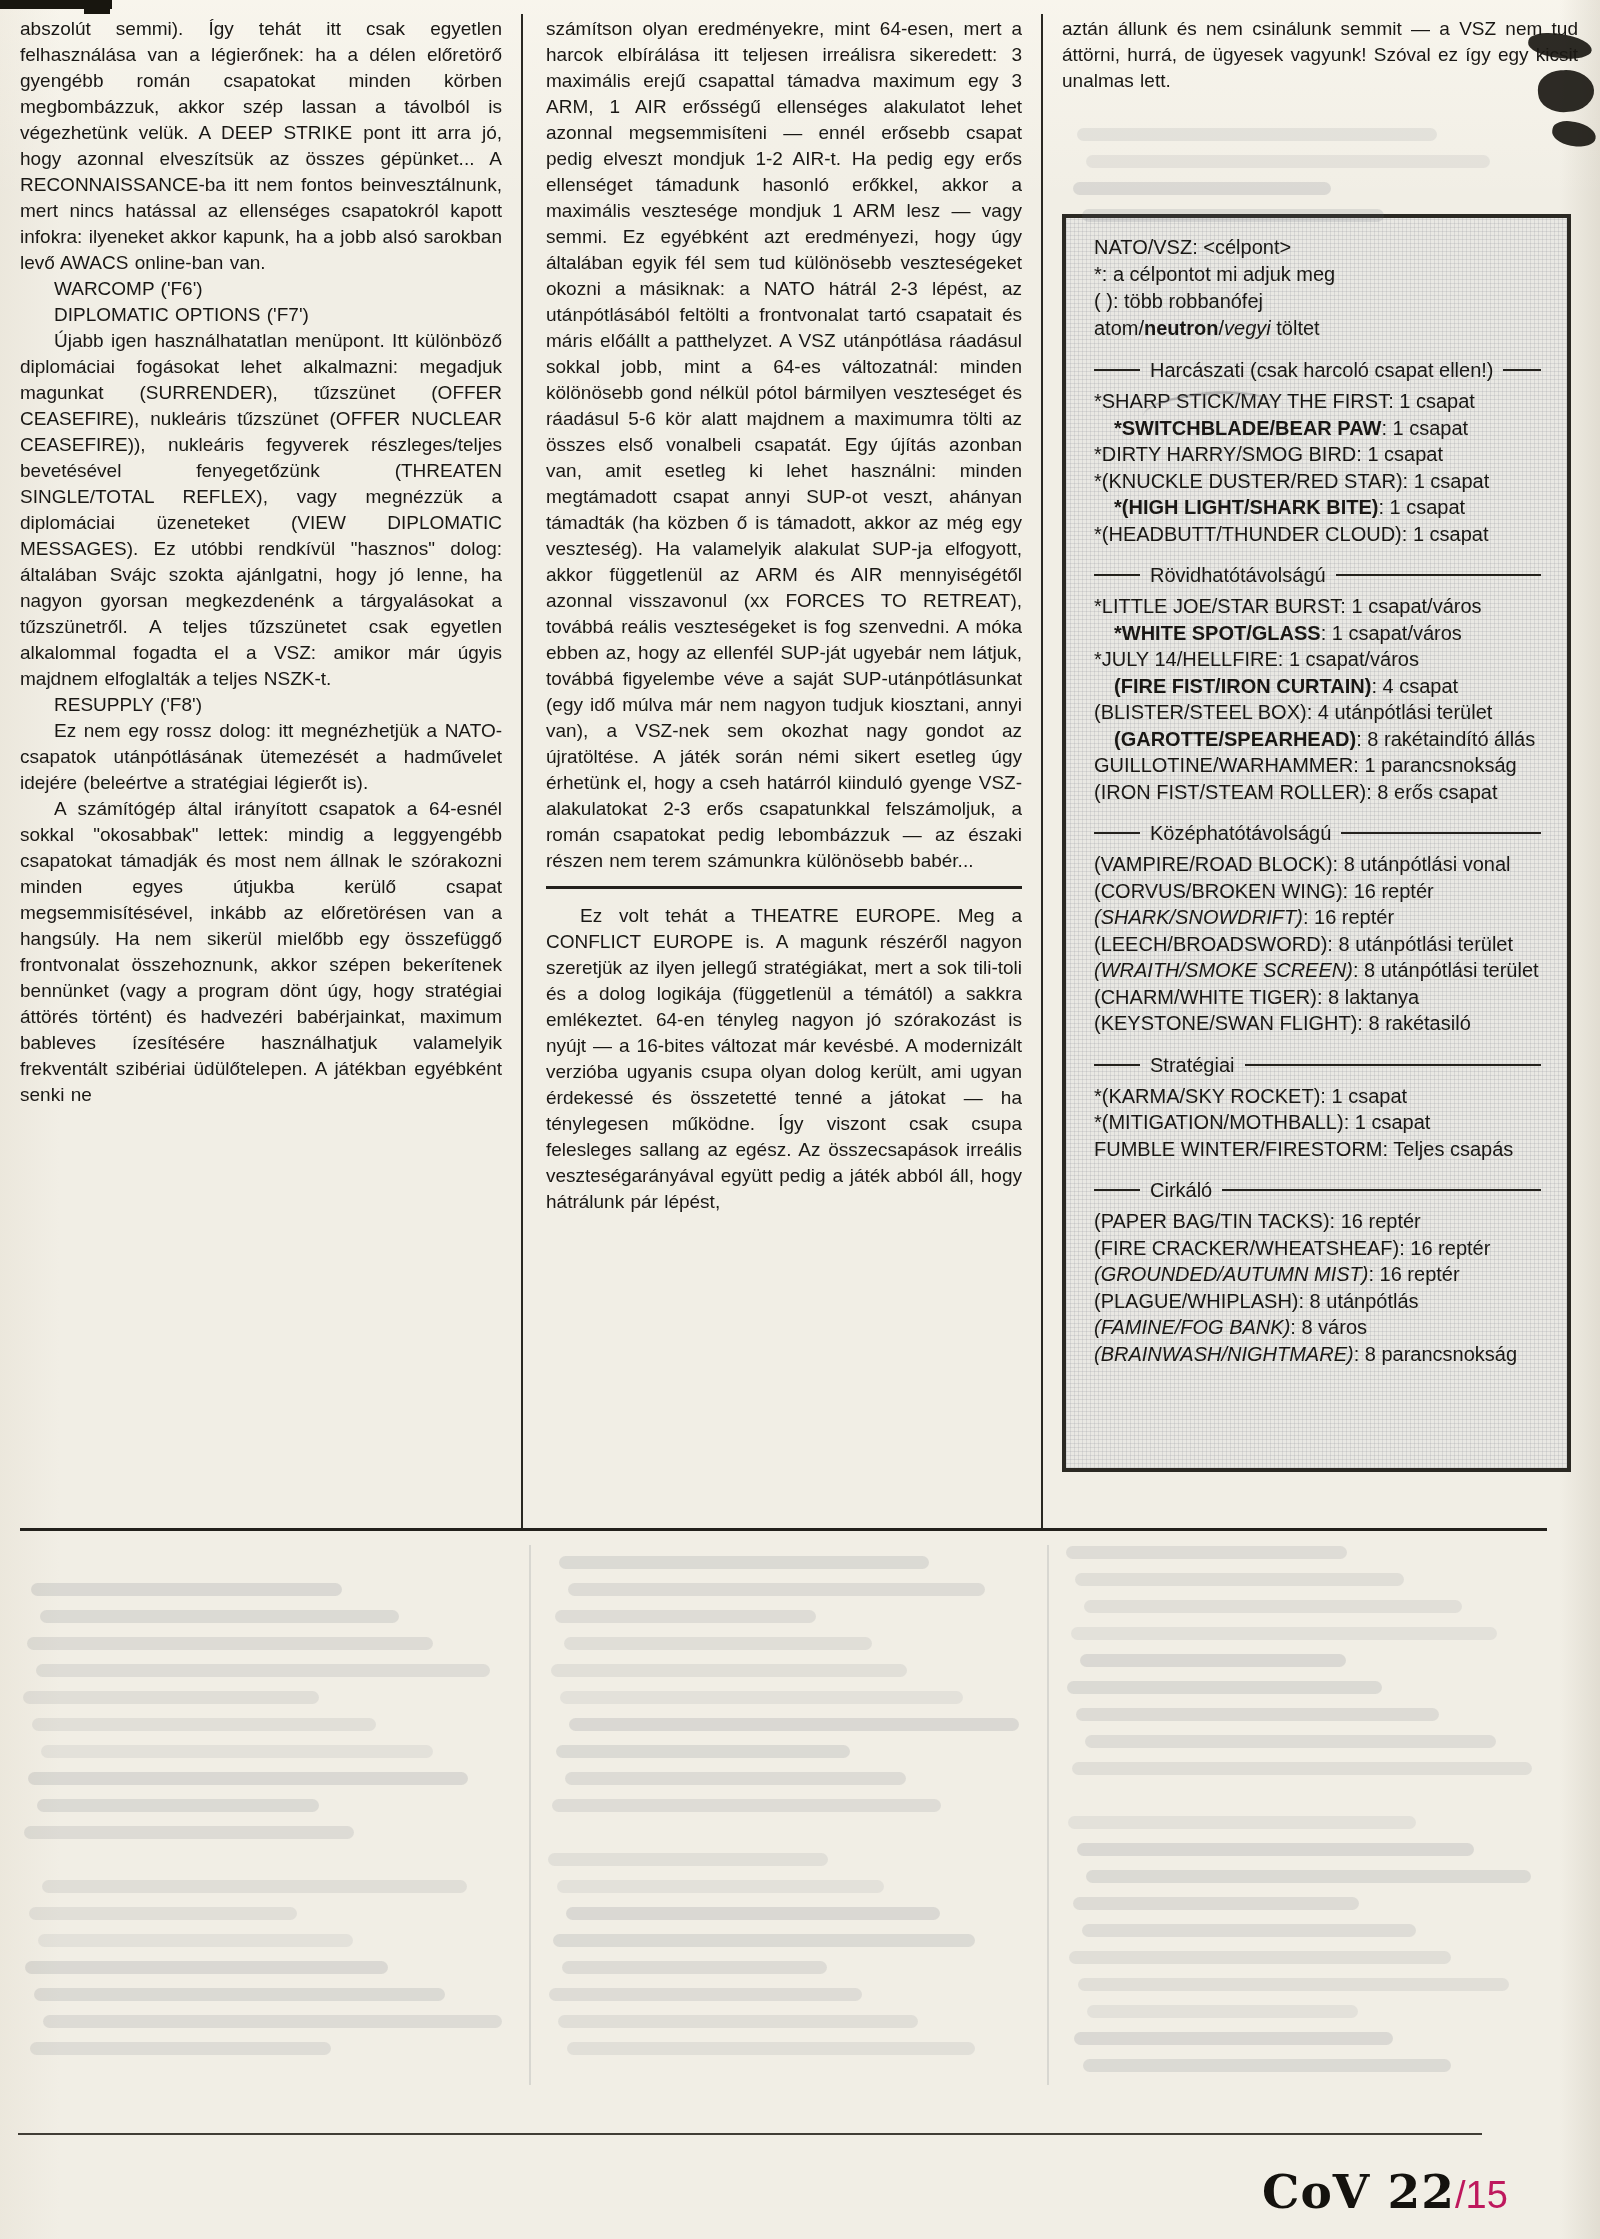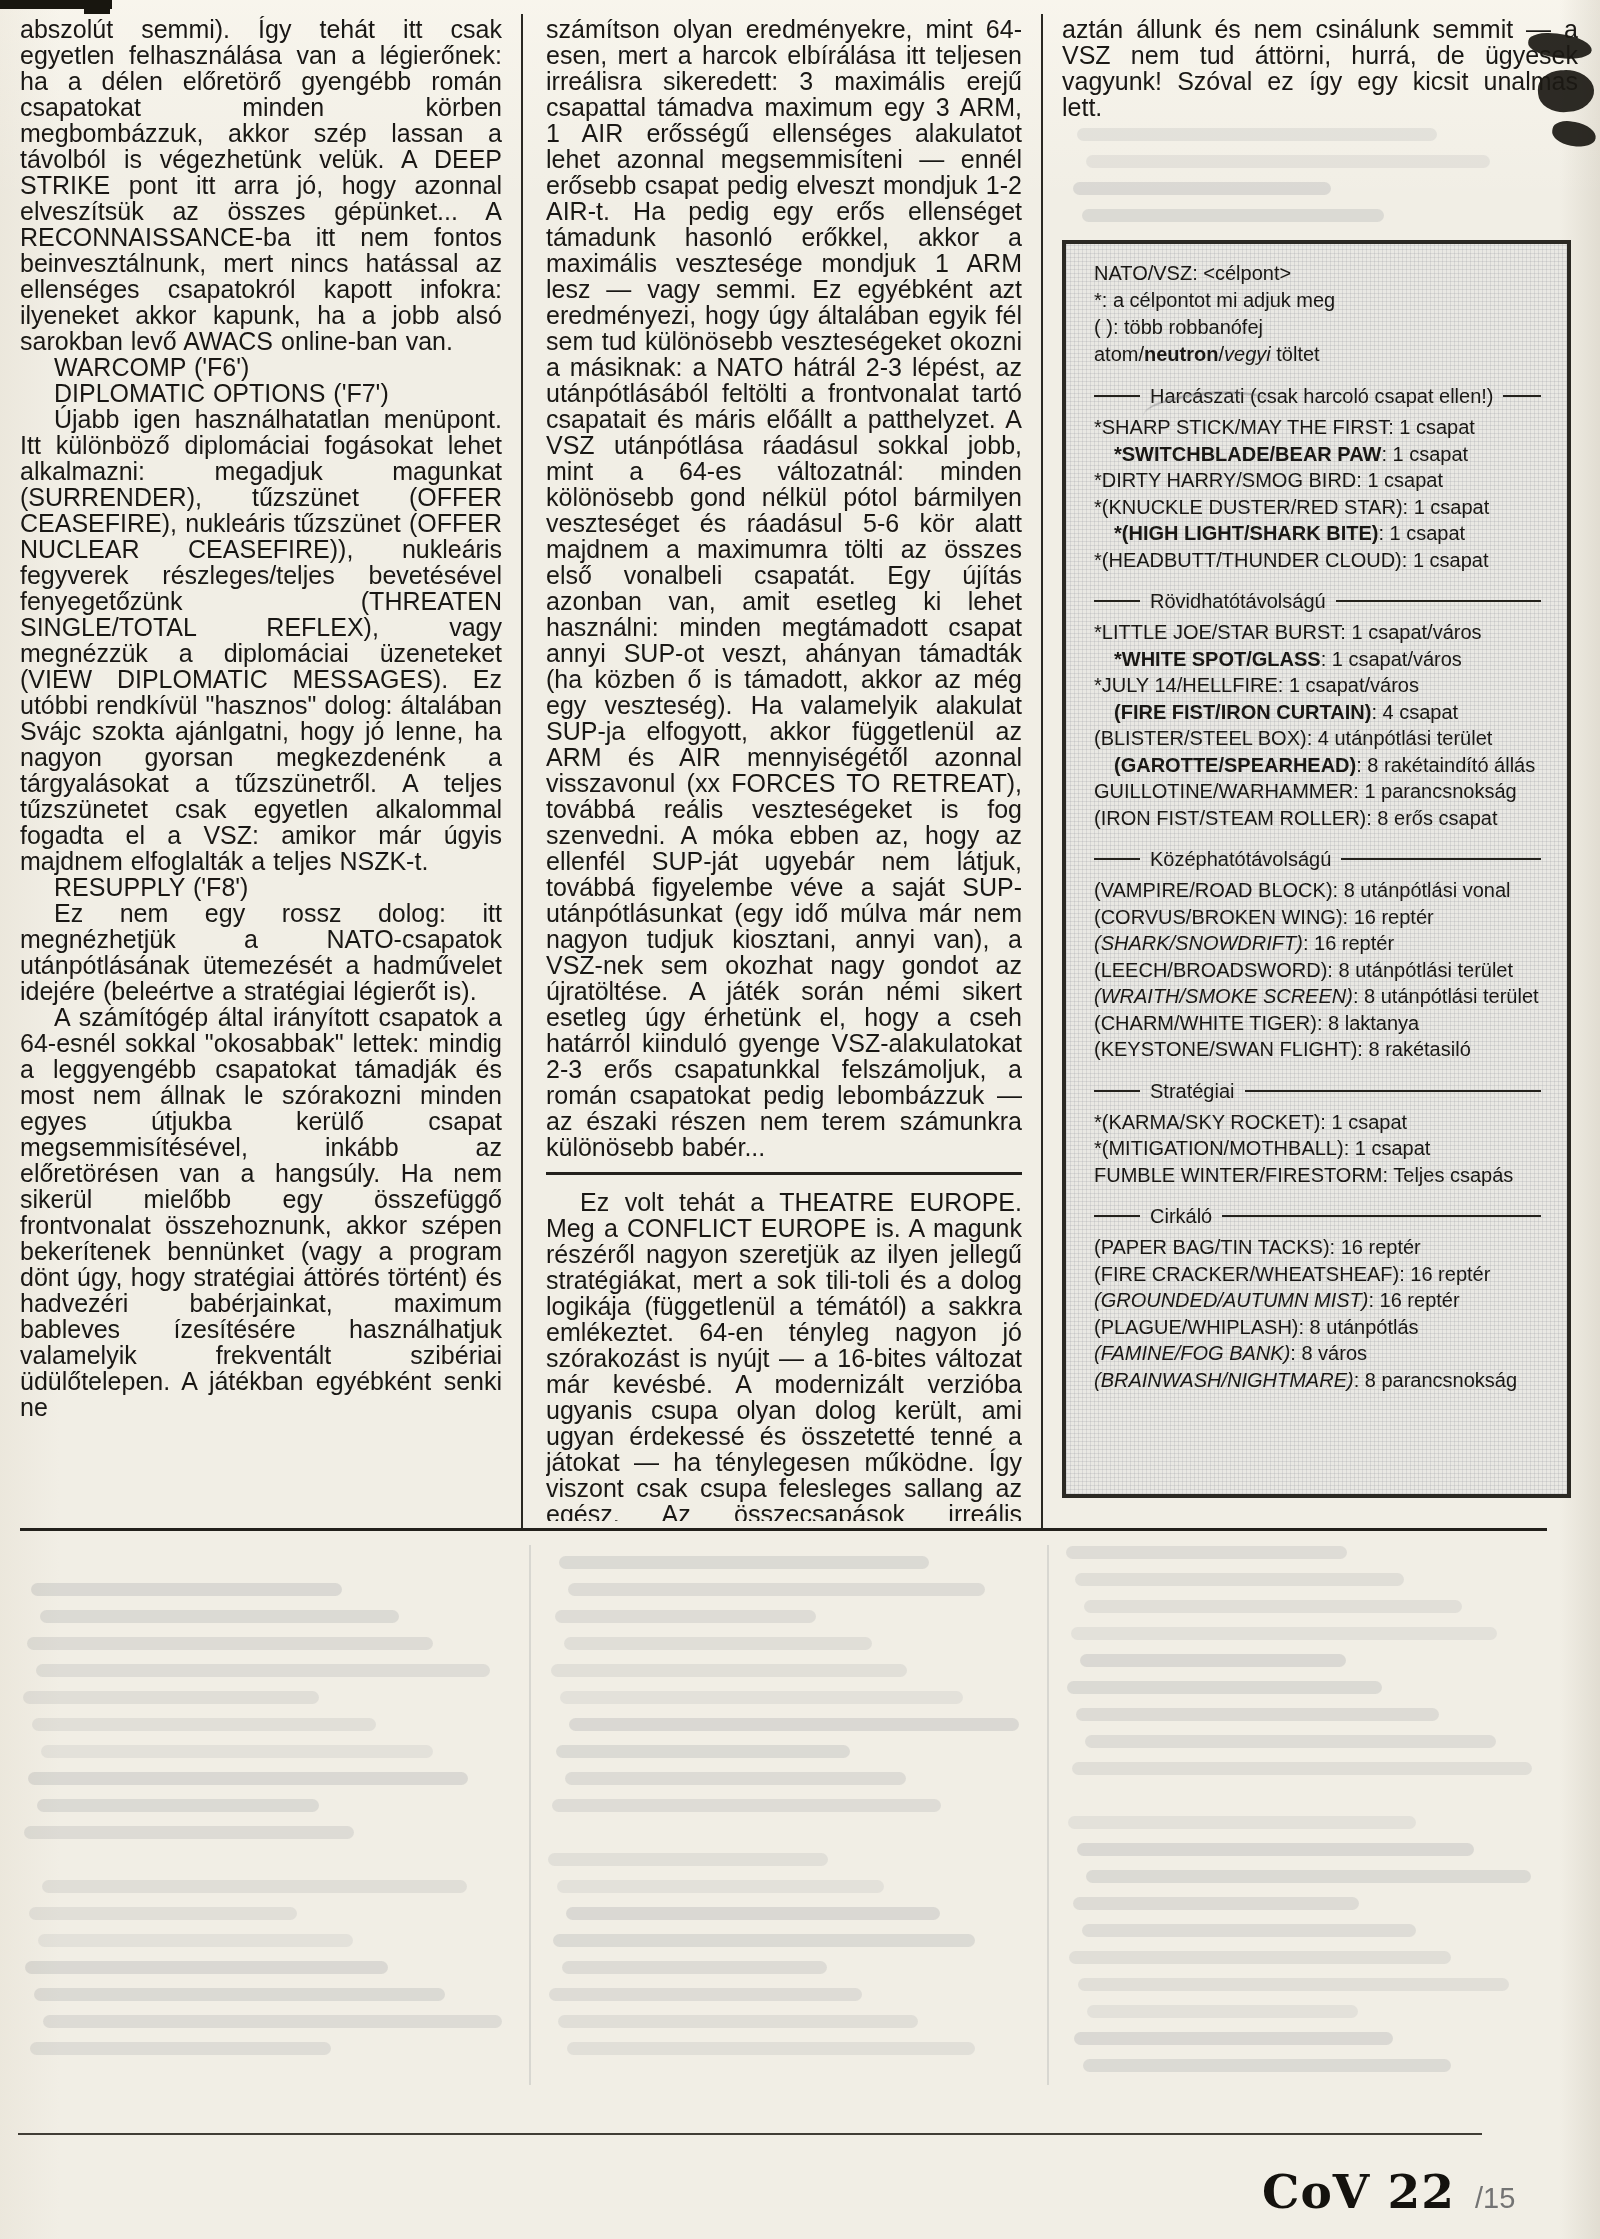--- a/index.html
+++ b/index.html
@@ -9,21 +9,21 @@
     background-image:linear-gradient(90deg, rgba(210,200,180,.18) 0, rgba(0,0,0,0) 60px),
                      linear-gradient(270deg, rgba(160,150,130,.20) 0, rgba(0,0,0,0) 40px),
                      linear-gradient(180deg, rgba(255,252,244,.5) 0, rgba(0,0,0,0) 200px);
     font-family:"Liberation Sans", sans-serif;
     color:#191714;
   }
   .col{position:absolute;top:16px;overflow:hidden;}
   #col1{left:20px;width:482px;height:1505px;}
   #col2{left:546px;width:476px;height:1505px;}
   #col3{left:1062px;width:516px;height:1490px;}
-  .para{font-size:25px;line-height:26px;text-align:justify;margin:0;word-spacing:1px;}
+  .para{font-size:19px;line-height:26px;text-align:justify;margin:0;word-spacing:1px;}
   .para.ind{text-indent:34px;}
   .inline-rule{border:none;height:3px;background:#23211c;margin:12px 0 14px 0;}
   .vdiv{position:absolute;top:14px;height:1514px;width:2px;background:#2a2822;}
   #vdiv1{left:521px;}
   #vdiv2{left:1041px;}
   .rule-mid{position:absolute;left:20px;top:1528px;width:1527px;height:3px;background:#23211c;}
   .rule-footer{position:absolute;left:18px;top:2133px;width:1464px;height:2px;background:#413e36;}
 
   
   .codes-box{
@@ -42,21 +42,21 @@
   .sec-head .dash{height:2px;background:#23211c;display:inline-block;}
   .sec-head .dash.l{width:46px;margin-right:10px;}
   .sec-head .dash.r{flex:1;margin-left:10px;margin-right:2px;}
   .entry{font-size:20px;line-height:26.5px;white-space:nowrap;overflow:hidden;}
   .code.bold{font-weight:bold;margin-left:20px;}
   .code.italic{font-style:italic;}
 
   
   .footer{position:absolute;left:1262px;top:2164px;white-space:nowrap;}
   .logo{font-family:"DejaVu Serif", serif;font-weight:bold;font-size:47px;letter-spacing:1px;color:#14120e;}
-  .pnum{font-size:29px;color:#737373;margin-left:20px;}
+  .pnum{font-size:38px;color:#be185d;}
 
   
   .ghost-area{position:absolute;pointer-events:none;}
   .ghost-bar{position:absolute;height:13px;background:#5e6470;border-radius:7px;filter:blur(.7px);}
   .ghost-vline{position:absolute;width:2px;background:#5e6470;opacity:.16;filter:blur(.5px);}
 
   
   .mark{position:absolute;background:#18160f;}
   .blob{position:absolute;background:#1b1913;border-radius:45% 55% 50% 50%;opacity:.92;}
   .pencil{position:absolute;left:1143px;top:392px;width:130px;height:34px;border:none;

